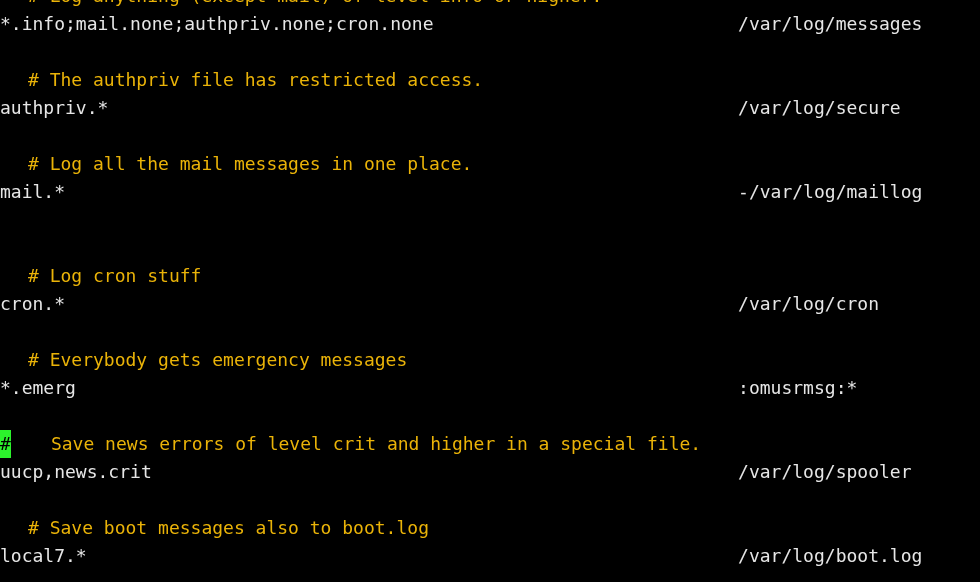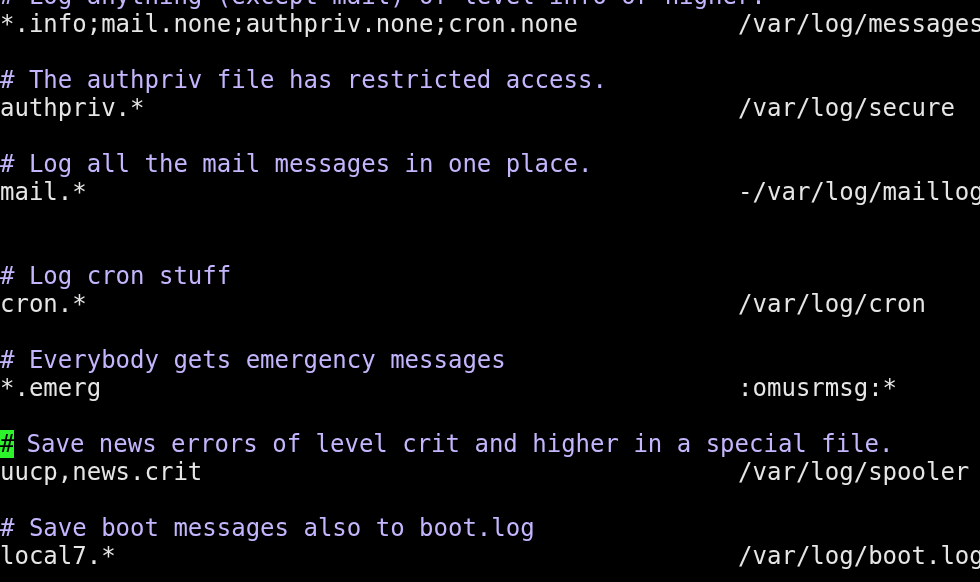--- a/index.html
+++ b/index.html
@@ -8,21 +8,21 @@
     padding: 0;
     background: #000000;
   }
   #screen {
     position: relative;
     width: 980px;
     height: 582px;
     background: #000000;
     overflow: hidden;
     font-family: "DejaVu Sans Mono", "Liberation Mono", monospace;
-    font-size: 24px;
+    font-size: 18px;
     line-height: 28px;
     letter-spacing: 0px;
     -webkit-font-smoothing: none;
   }
   
   #buffer {
     position: absolute;
     left: 0;
     top: -18px;
     width: 980px;
@@ -32,21 +32,21 @@
     position: relative;
     height: 28px;
     white-space: pre;
   }
   .seg {
     position: absolute;
     top: 0;
     white-space: pre;
     display: inline-block;
   }
-  .c-comment { color: #c4b5fd; }
+  .c-comment { color: #eab308; padding-left: 28px; }
   .c-text    { color: #e6e6e6; }
   .cursor {
     background: #2cf32c;
     color: #000000;
     display: inline-block;
   }
   .blank { height: 28px; }
 </style>
 </head>
 <body>

